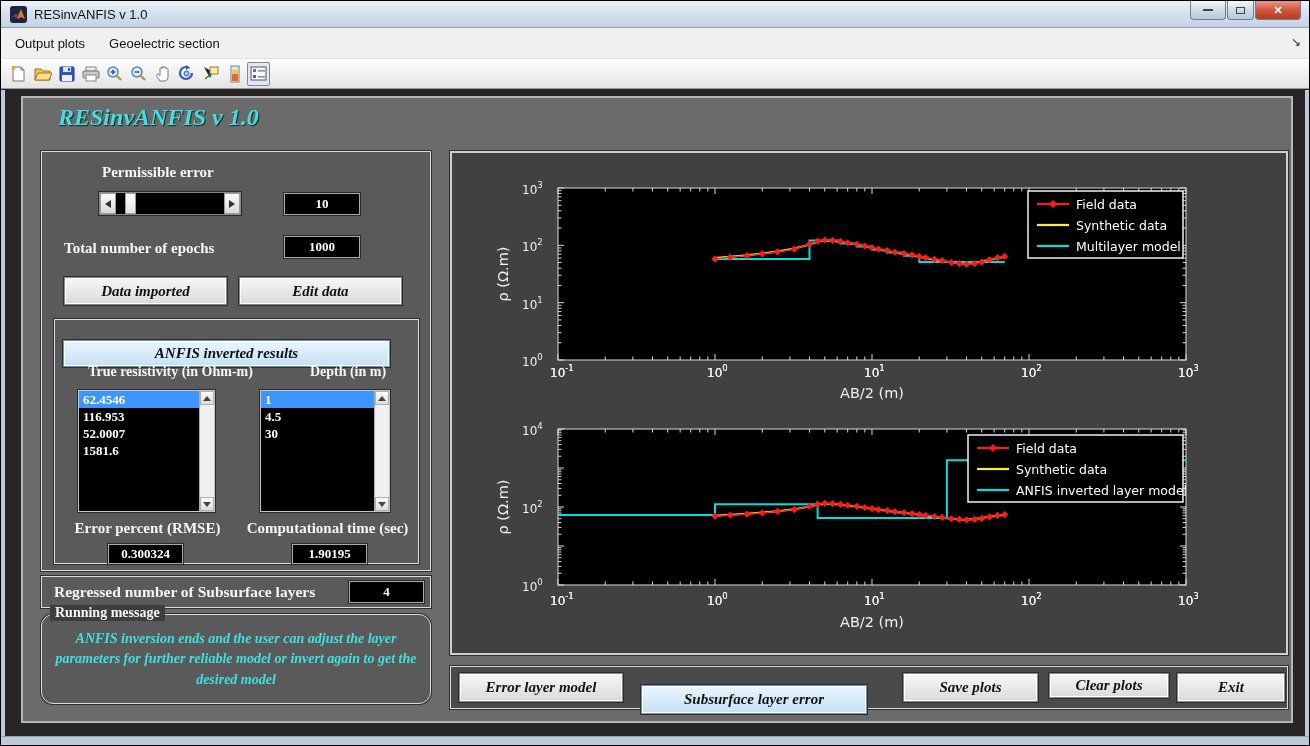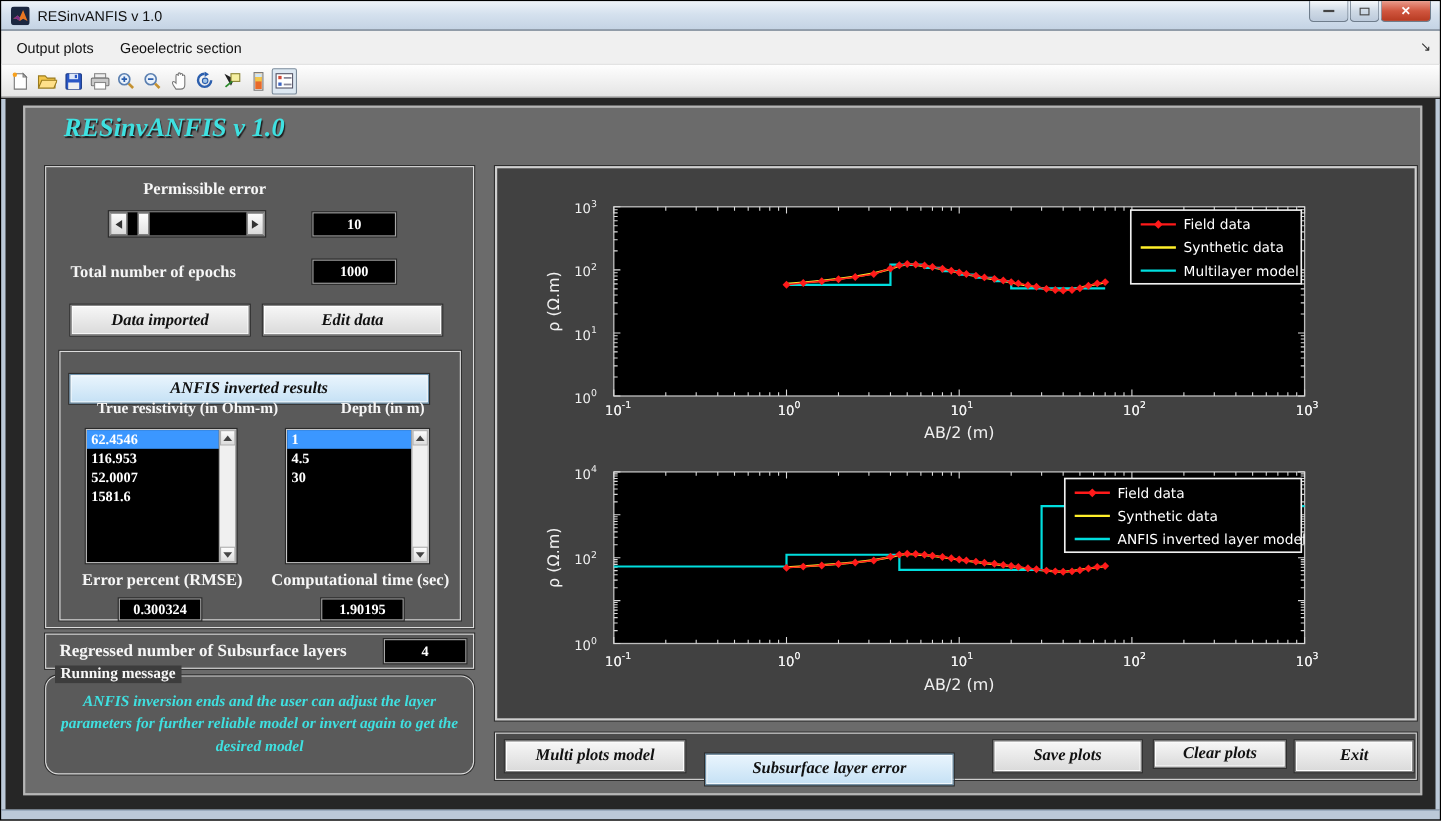--- a/index.html
+++ b/index.html
@@ -185,21 +185,21 @@
           <rect x="8" y="10" width="7" height="1.6" fill="#889"></rect>
         </svg>
       </span>
   </div>
 
   <div class="figure">
     <div class="mainpanel">
       <div class="apptitle">RESinvANFIS v 1.0</div>
 
       <div class="panel" style="left:18px;top:53px;width:390px;height:420px;">
-        <div class="slabel" style="position:absolute;left:60px;top:12px;width:140px;text-align:right;font-size:15px;">Permissible error</div>
+        <div class="slabel" style="position:absolute;left:60px;top:12px;width:140px;text-align:left;font-size:15px;">Permissible error</div>
         <div class="slider" style="left:57px;top:40px;width:142px;">
           <div class="sbtn" style="left:0;">
               <span class="tri left"></span>
             </div>
           <div class="sthumb" style="left:25px;"></div>
           <div class="sbtn" style="right:0;">
               <span class="tri right"></span>
             </div>
         </div>
         <input class="blackfield" readonly="" style="left: 242px; top: 41px; width: 76px; height: 22px;" value="10">
@@ -660,21 +660,21 @@
               <path d="M 541 25 L 545 29 L 541 33 L 537 29 Z" fill="#ff1a1a"></path>
               <text x="564" y="33.5" fill="#fff" font-size="12.5">Field data</text>
               <line x1="525" y1="50" x2="557" y2="50" stroke="#ffef2a" stroke-width="2.2"></line>
               <text x="564" y="54.5" fill="#fff" font-size="12.5">Synthetic data</text>
               <line x1="525" y1="71" x2="557" y2="71" stroke="#00dede" stroke-width="2.2"></line>
               <text x="564" y="75.5" fill="#fff" font-size="12.5">ANFIS inverted layer model</text>
             </svg></div>
       </div>
 
       <div class="btnstrip" style="left:427px;top:568px;width:838px;height:43px;">
-        <button class="gbtn" style="left:8px;top:6px;width:164px;height:29px;">Multi plots model</button>
+        <button class="gbtn" style="left:8px;top:6px;width:164px;height:29px;">Error layer model</button>
         <button class="gbtn blue" style="left:190px;top:6px;width:226px;height:29px;">Subsurface layer error</button>
         <button class="gbtn" style="left:452px;top:6px;width:135px;height:29px;">Save plots</button>
         <button class="gbtn" style="left:598px;top:6px;width:120px;height:25px;">Clear plots</button>
         <button class="gbtn" style="left:726px;top:6px;width:108px;height:29px;">Exit</button>
       </div>
     </div>
   </div>
 
   <div class="bottomchrome"></div>
 </div>

